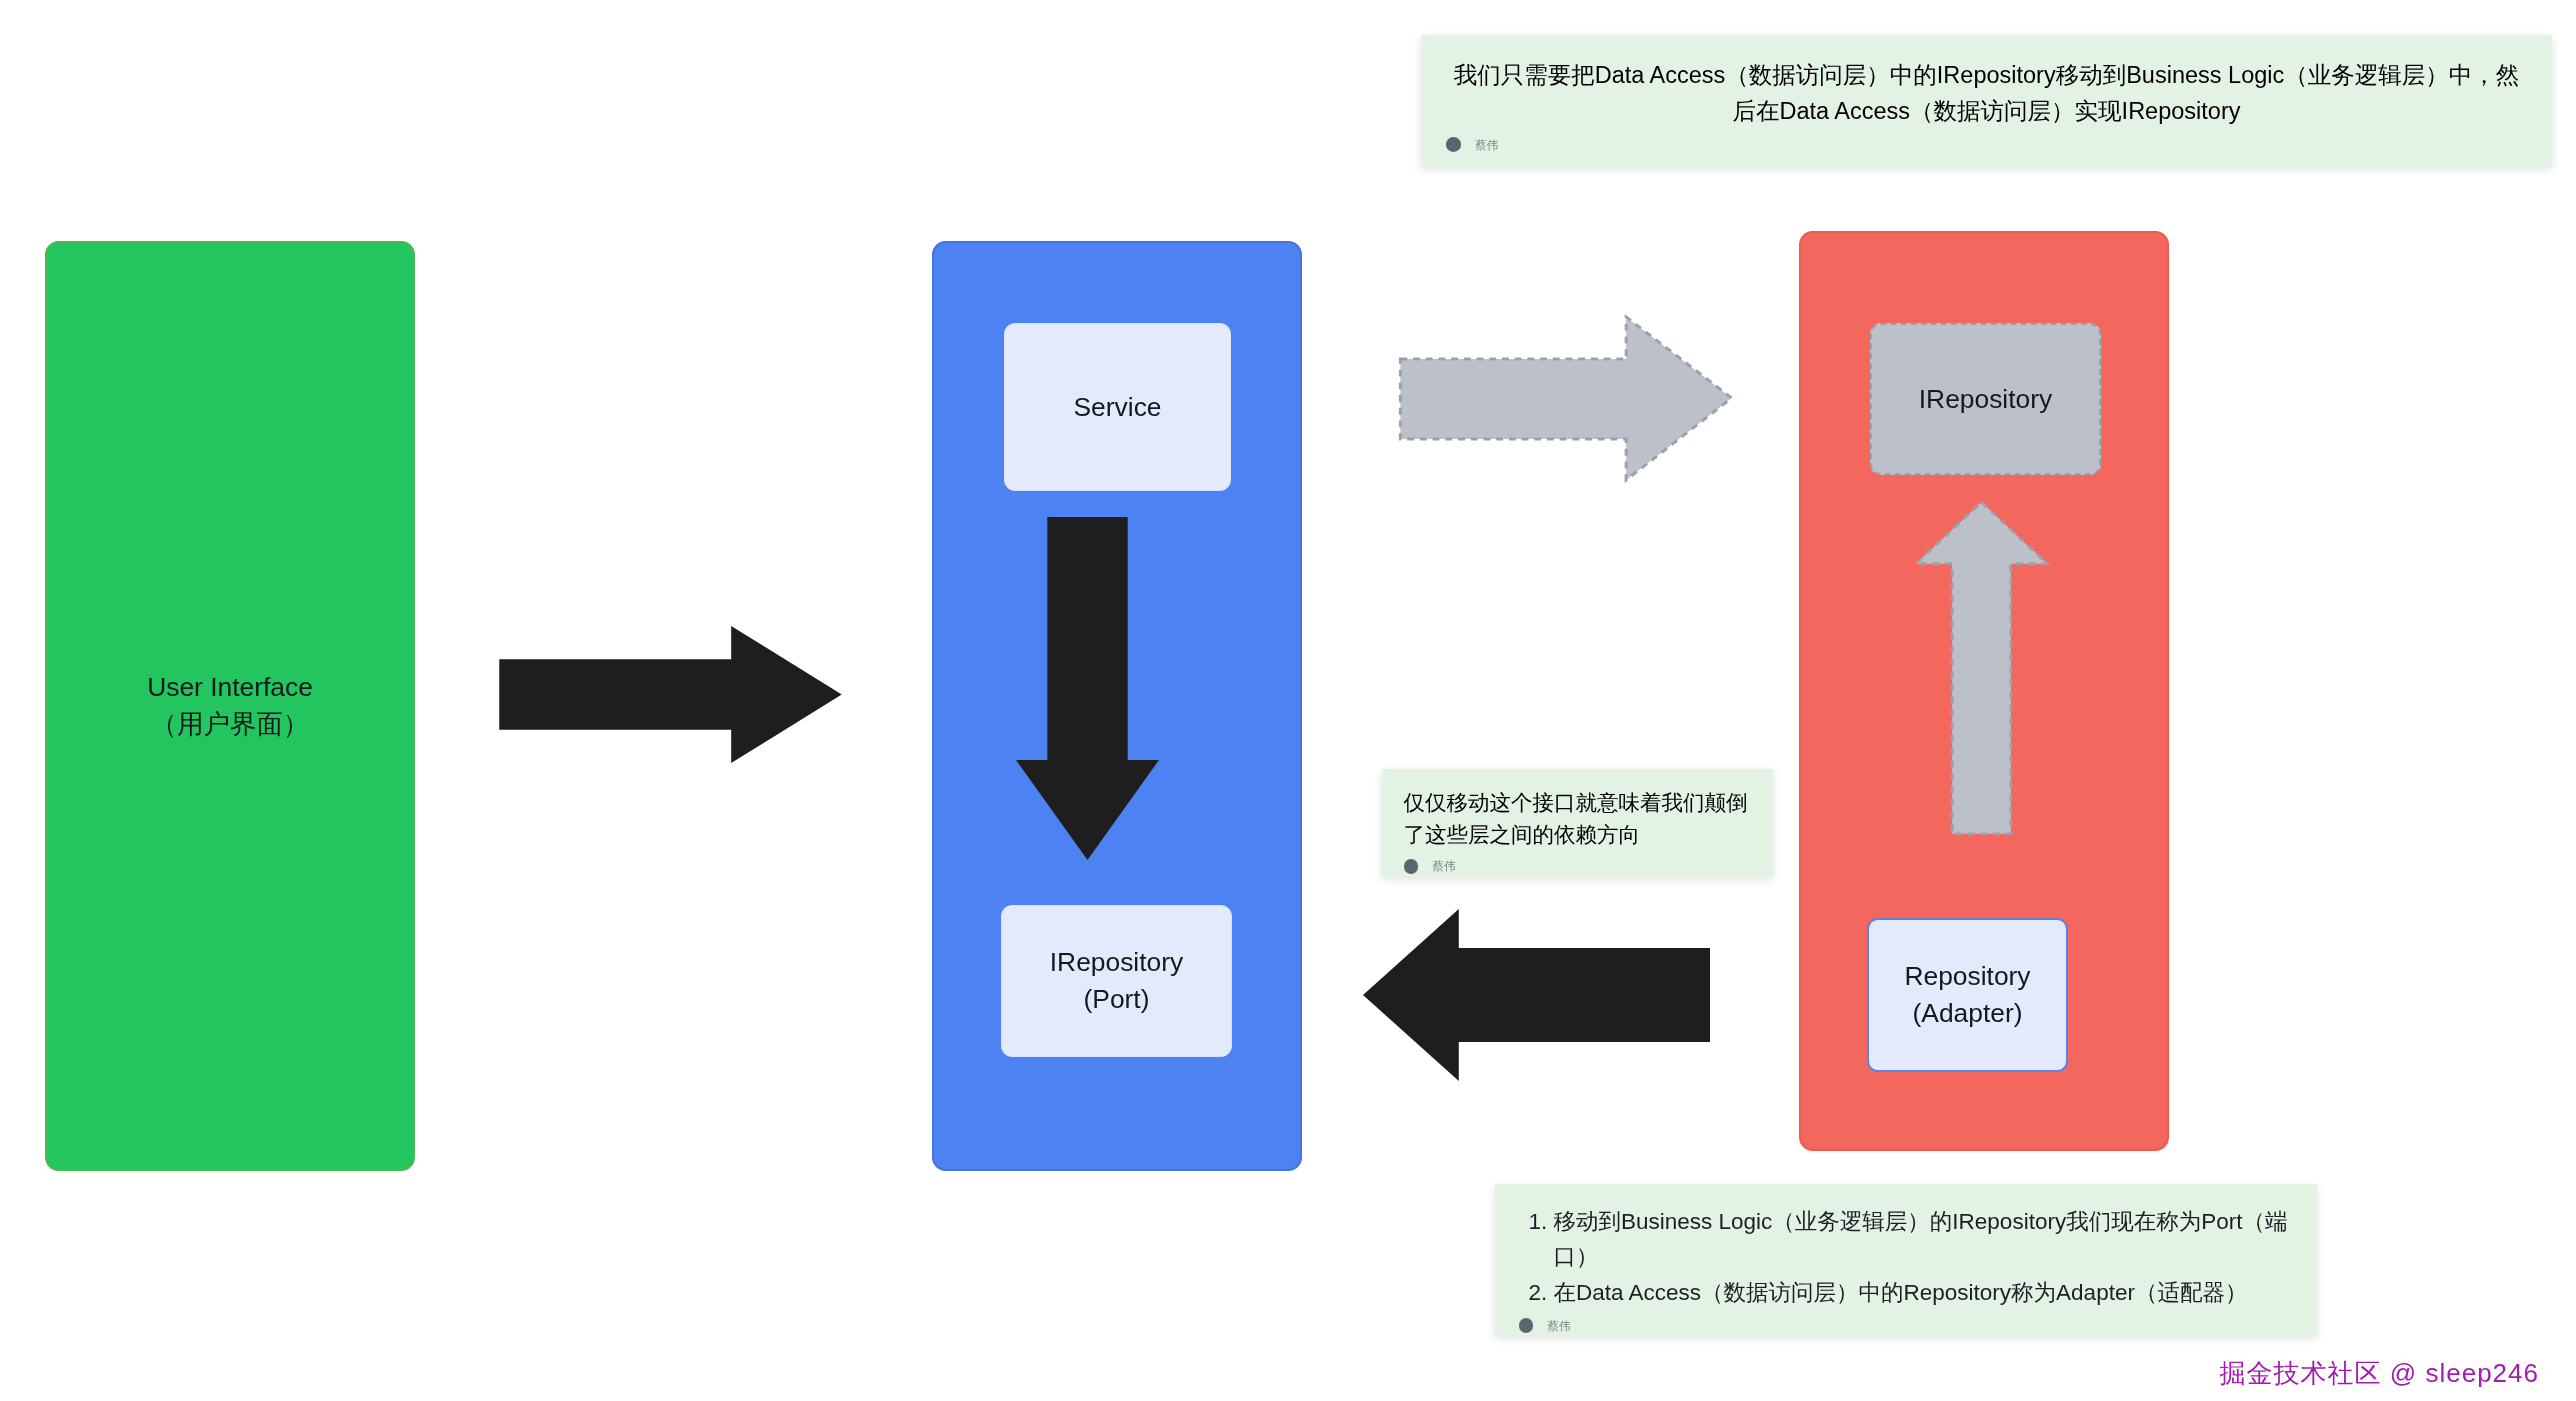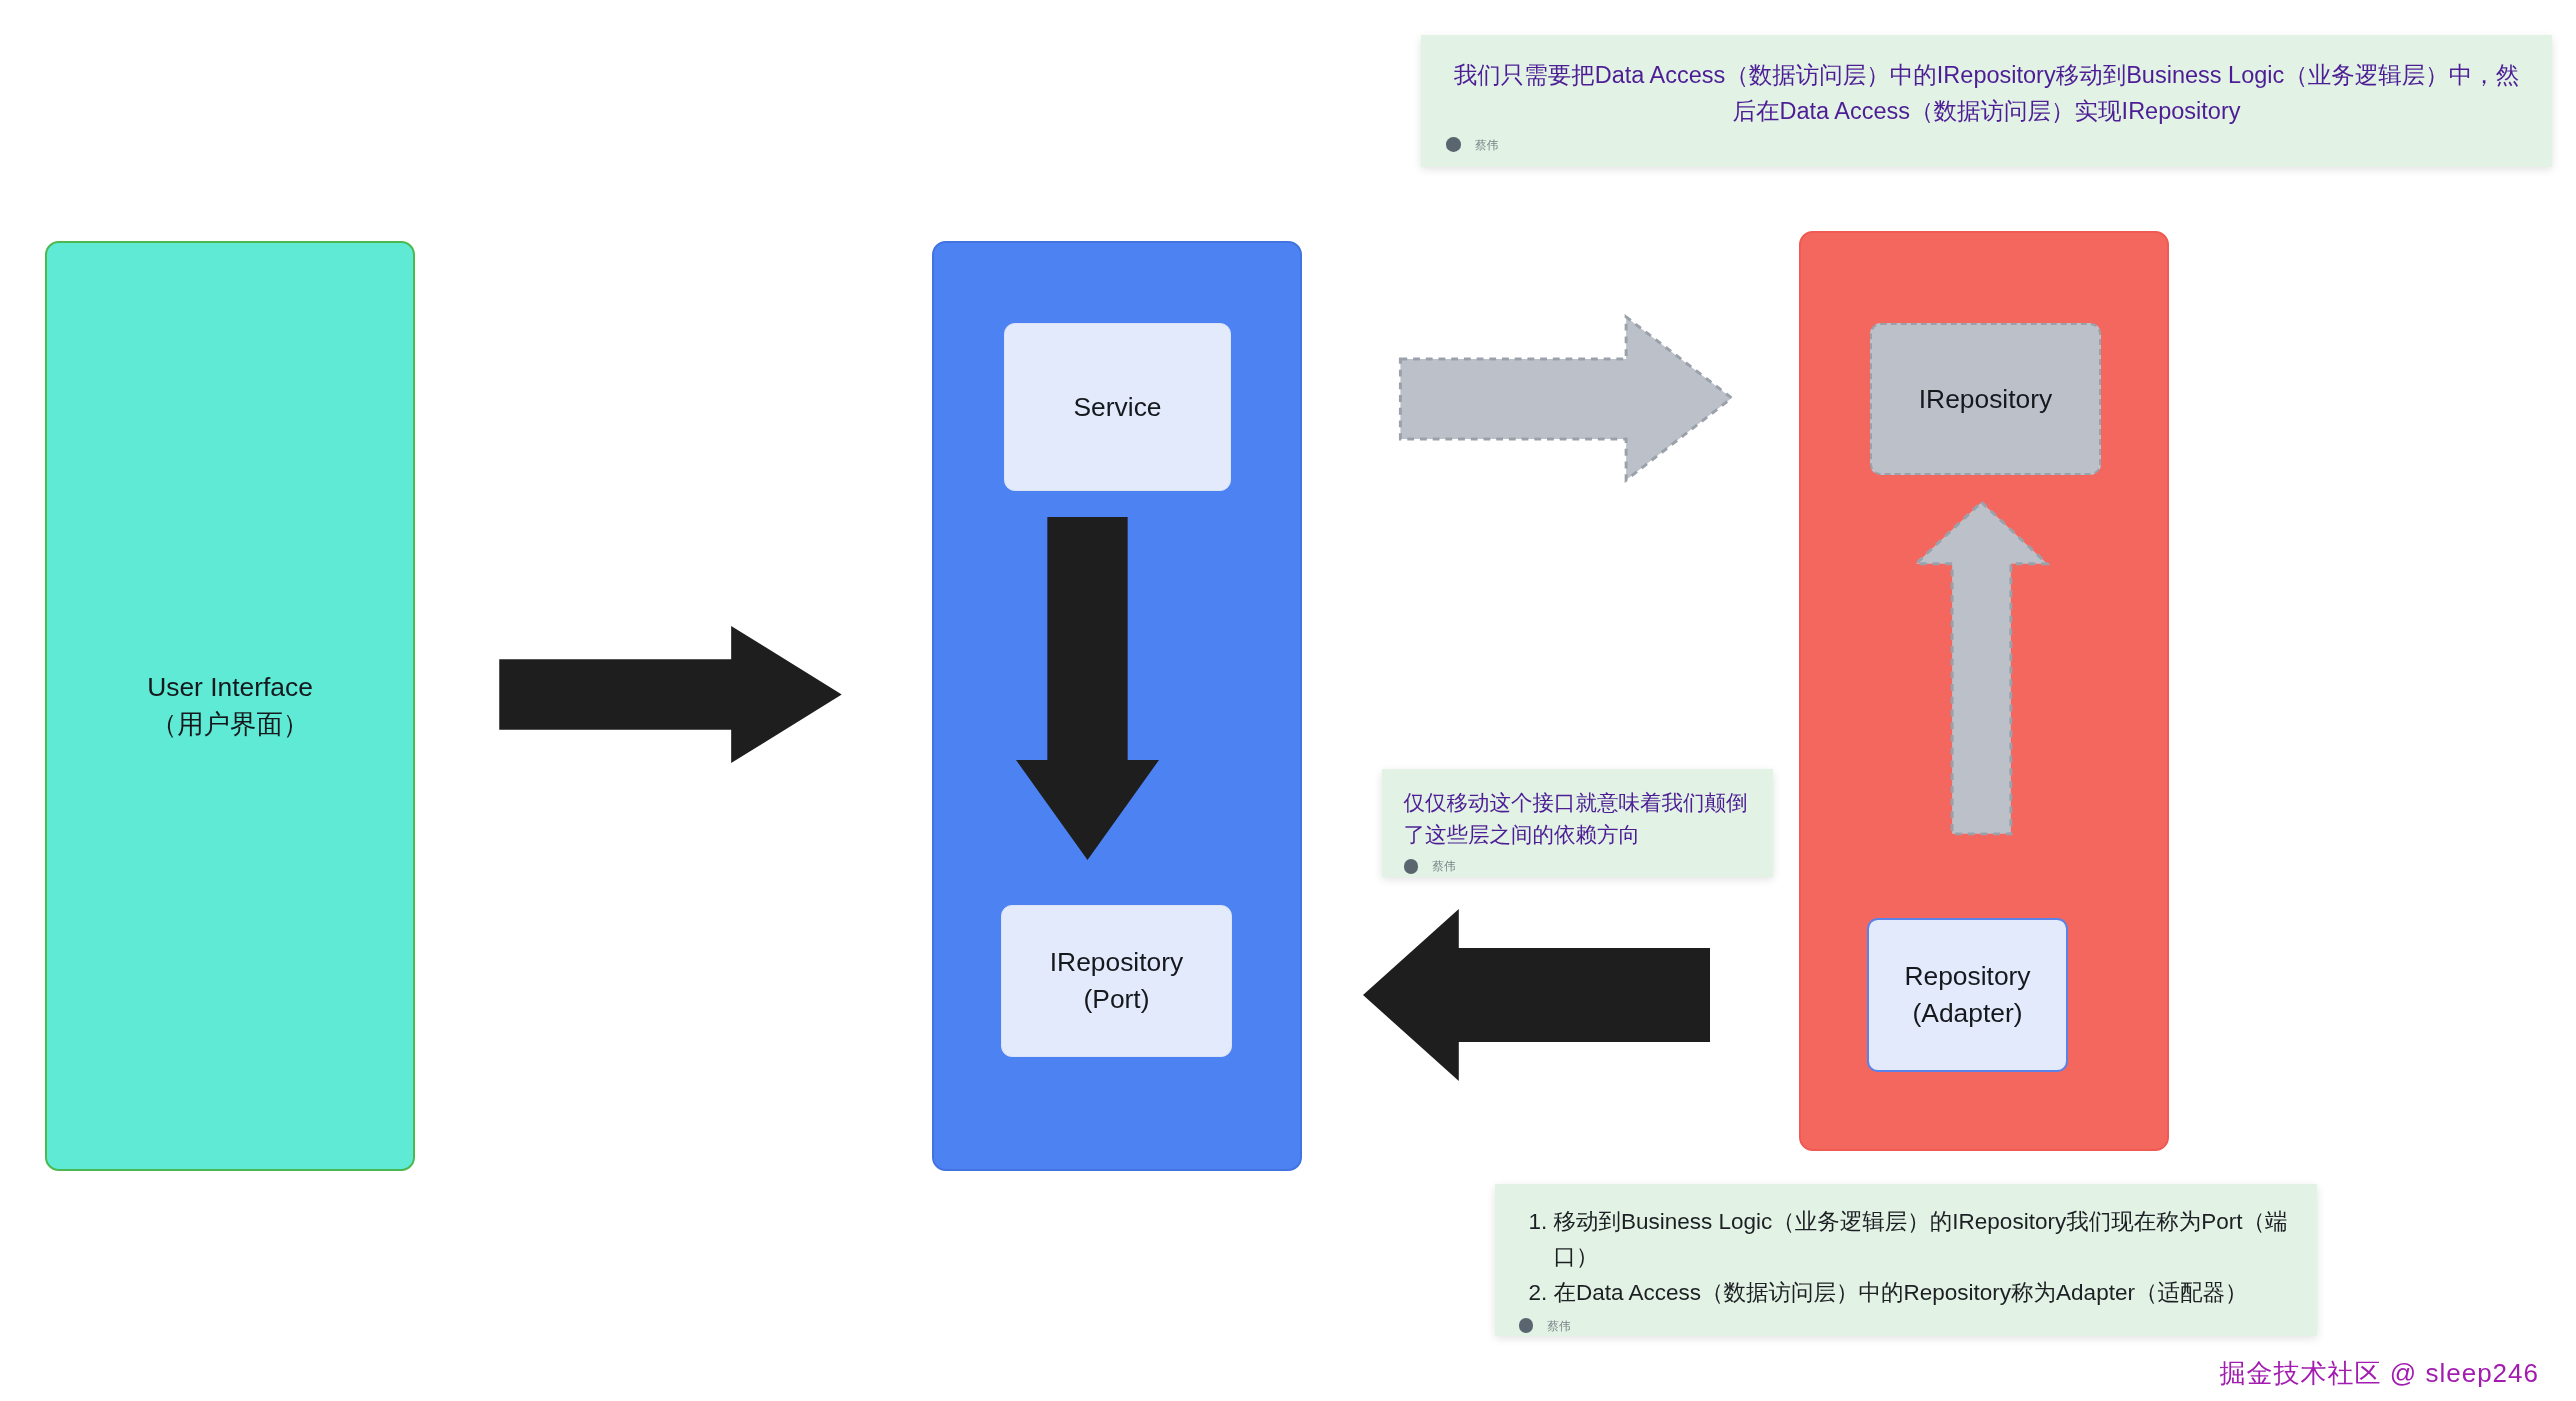--- a/index.html
+++ b/index.html
@@ -25,21 +25,21 @@
     border-radius: 13.7px;
     display: flex;
     flex-direction: column;
     align-items: center;
   }
   .layer-ui {
     left: 45px;
     top: 241px;
     width: 370px;
     height: 930px;
-    background: #5eead4;
+    background: #22c55e;
     border: 2.9px solid #4cb850;
     justify-content: center;
   }
   .layer-bl {
     left: 932px;
     top: 241px;
     width: 370px;
     height: 930px;
     background: #4d82f3;
     border: 2.9px solid #4274e0;
@@ -120,21 +120,21 @@
 
   
   .note {
     position: absolute;
     box-sizing: border-box;
     background: #e2f2e4;
     box-shadow: 0 2.9px 8.8px rgba(0,0,0,0.12);
     padding: 21.5px 25.4px 9.8px 25.4px;
   }
   .note-text {
-    color: #4c1d95;
+    color: #000000;
     font-size: 23.5px;
     line-height: 1.55;
   }
   .note-top {
     left: 1421px;
     top: 35px;
     width: 1131px;
     height: 132px;
     text-align: center;
   }

